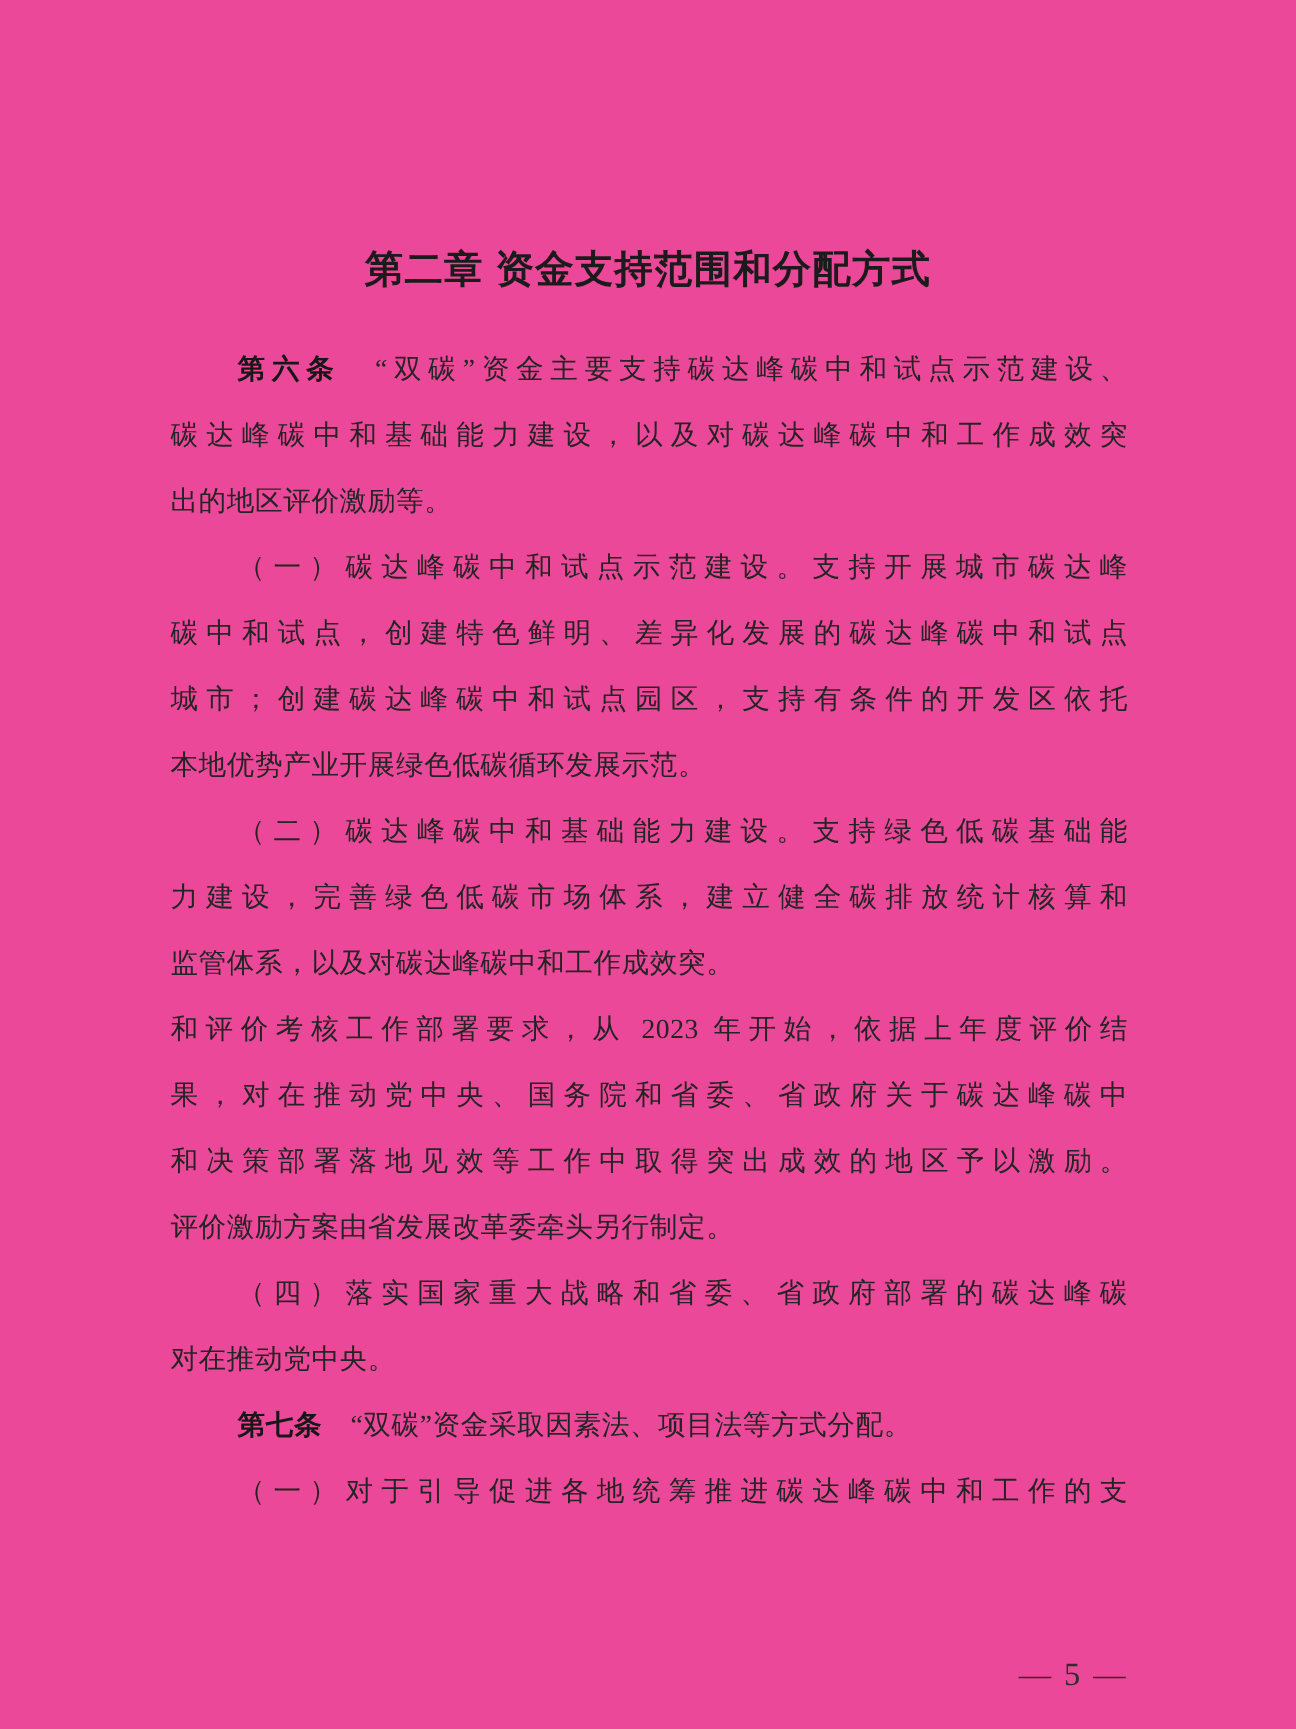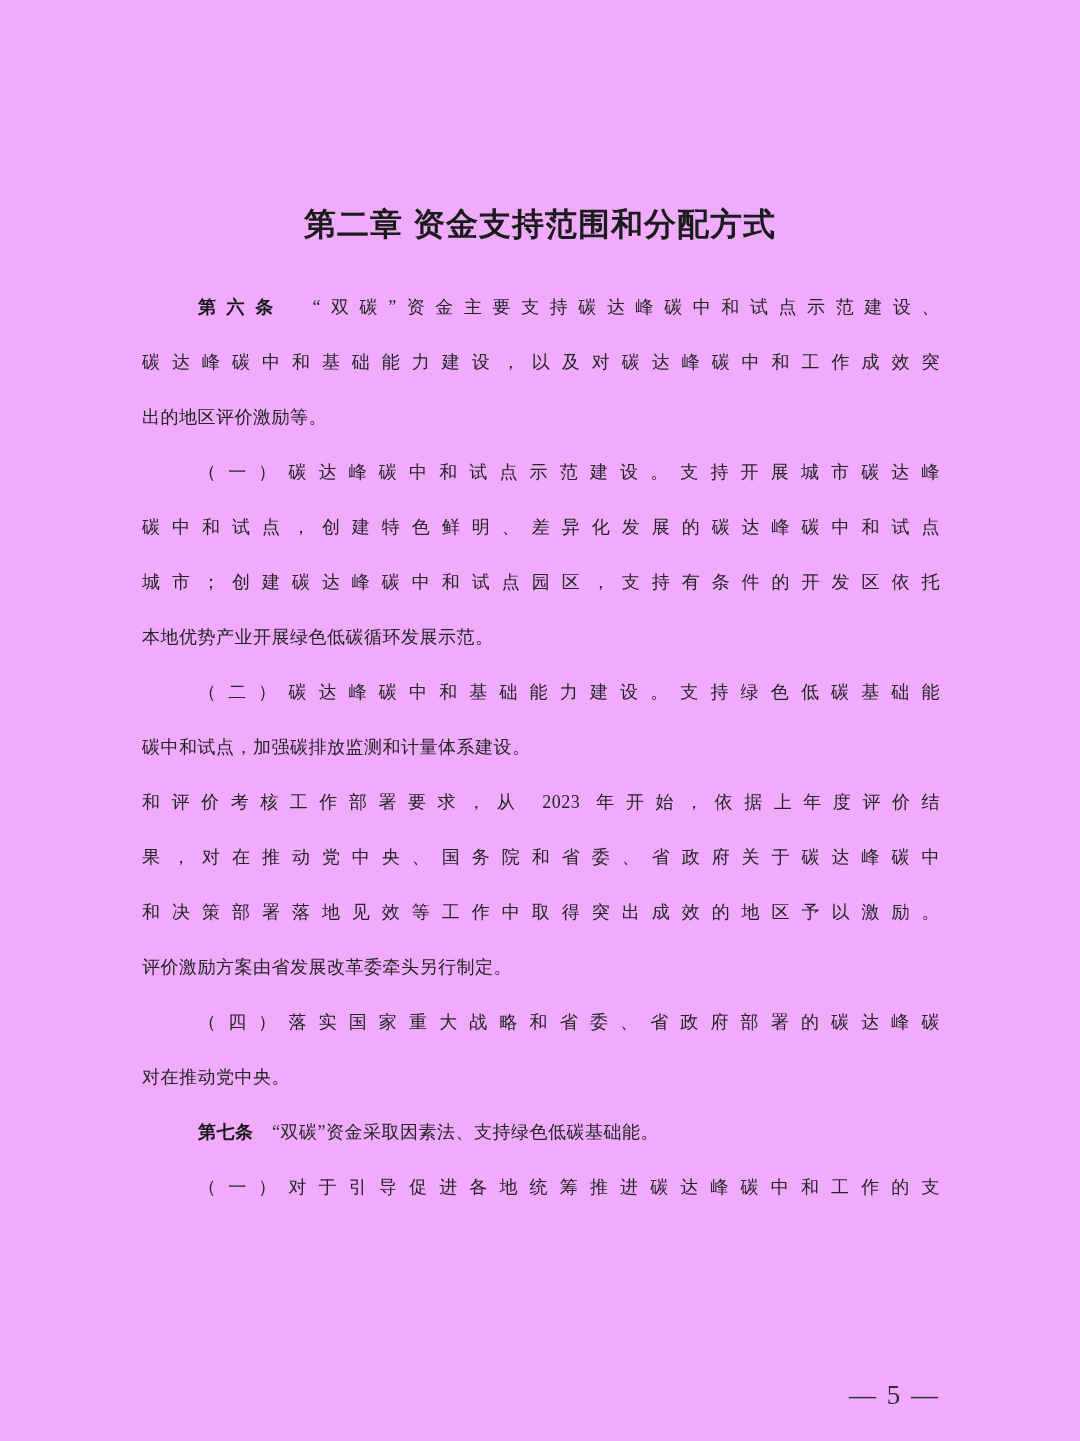--- a/index.html
+++ b/index.html
@@ -2,21 +2,21 @@
 <html><head>
 <meta charset="utf-8">
 <style>
   html, body { margin: 0; padding: 0; }
   body { background: #e8e8e8; }
   .page {
     position: relative;
     width: 1080px;
     height: 1441px;
     margin: 0 auto;
-    background: #f0abfc;
+    background: #ec4899;
     color: #212121;
     font-family: "Liberation Serif", "DejaVu Serif", serif;
     overflow: hidden;
   }
   .chapter-heading {
     position: absolute;
     top: 201px;
     left: 0;
     width: 100%;
     height: 46px;
@@ -30,21 +30,21 @@
   }
   .doc-body {
     position: absolute;
     top: 280px;
     left: 142px;
     width: 798px;
   }
   .line {
     height: 55px;
     line-height: 55px;
-    font-size: 18px;
+    font-size: 23px;
     letter-spacing: 0.5px;
     text-align: justify;
     text-align-last: justify;
     overflow: hidden;
     white-space: normal;
     color: #242424;
   }
   .line.last {
     text-align: right;
     text-align-last: left;
@@ -82,34 +82,35 @@
         <div class="line last"><span>出的地区评价激励等。</span></div>
       </div>
       <div>
         <div class="line indent"><span>（一）碳达峰碳中和试点示范建设。支持开展城市碳达峰</span></div>
         <div class="line"><span>碳中和试点，创建特色鲜明、差异化发展的碳达峰碳中和试点</span></div>
         <div class="line"><span>城市；创建碳达峰碳中和试点园区，支持有条件的开发区依托</span></div>
         <div class="line last"><span>本地优势产业开展绿色低碳循环发展示范。</span></div>
       </div>
       <div>
         <div class="line indent"><span>（二）碳达峰碳中和基础能力建设。支持绿色低碳基础能</span></div>
-        <div class="line last"><span>碳中和试点，加强碳排放监测和计量体系建设。</span></div>
+        <div class="line"><span>力建设，完善绿色低碳市场体系，建立健全碳排放统计核算和</span></div>
+        <div class="line last"><span>监管体系，以及对碳达峰碳中和工作成效突。</span></div>
       </div>
       <div>
         <div class="line"><span>和评价考核工作部署要求，从 2023 年开始，依据上年度评价结</span></div>
         <div class="line"><span>果，对在推动党中央、国务院和省委、省政府关于碳达峰碳中</span></div>
         <div class="line"><span>和决策部署落地见效等工作中取得突出成效的地区予以激励。</span></div>
         <div class="line last"><span>评价激励方案由省发展改革委牵头另行制定。</span></div>
       </div>
       <div>
         <div class="line indent"><span>（四）落实国家重大战略和省委、省政府部署的碳达峰碳</span></div>
         <div class="line last"><span>对在推动党中央。</span></div>
       </div>
       <div>
-        <div class="line indent last"><span class="seg-bold">第七条</span><span>　“双碳”资金采取因素法、支持绿色低碳基础能。</span></div>
+        <div class="line indent last"><span class="seg-bold">第七条</span><span>　“双碳”资金采取因素法、项目法等方式分配。</span></div>
       </div>
       <div>
         <div class="line indent"><span>（一）对于引导促进各地统筹推进碳达峰碳中和工作的支</span></div>
       </div>
     </div>
 
   <div class="footer">— 5 —</div>
 
 </div>
 

